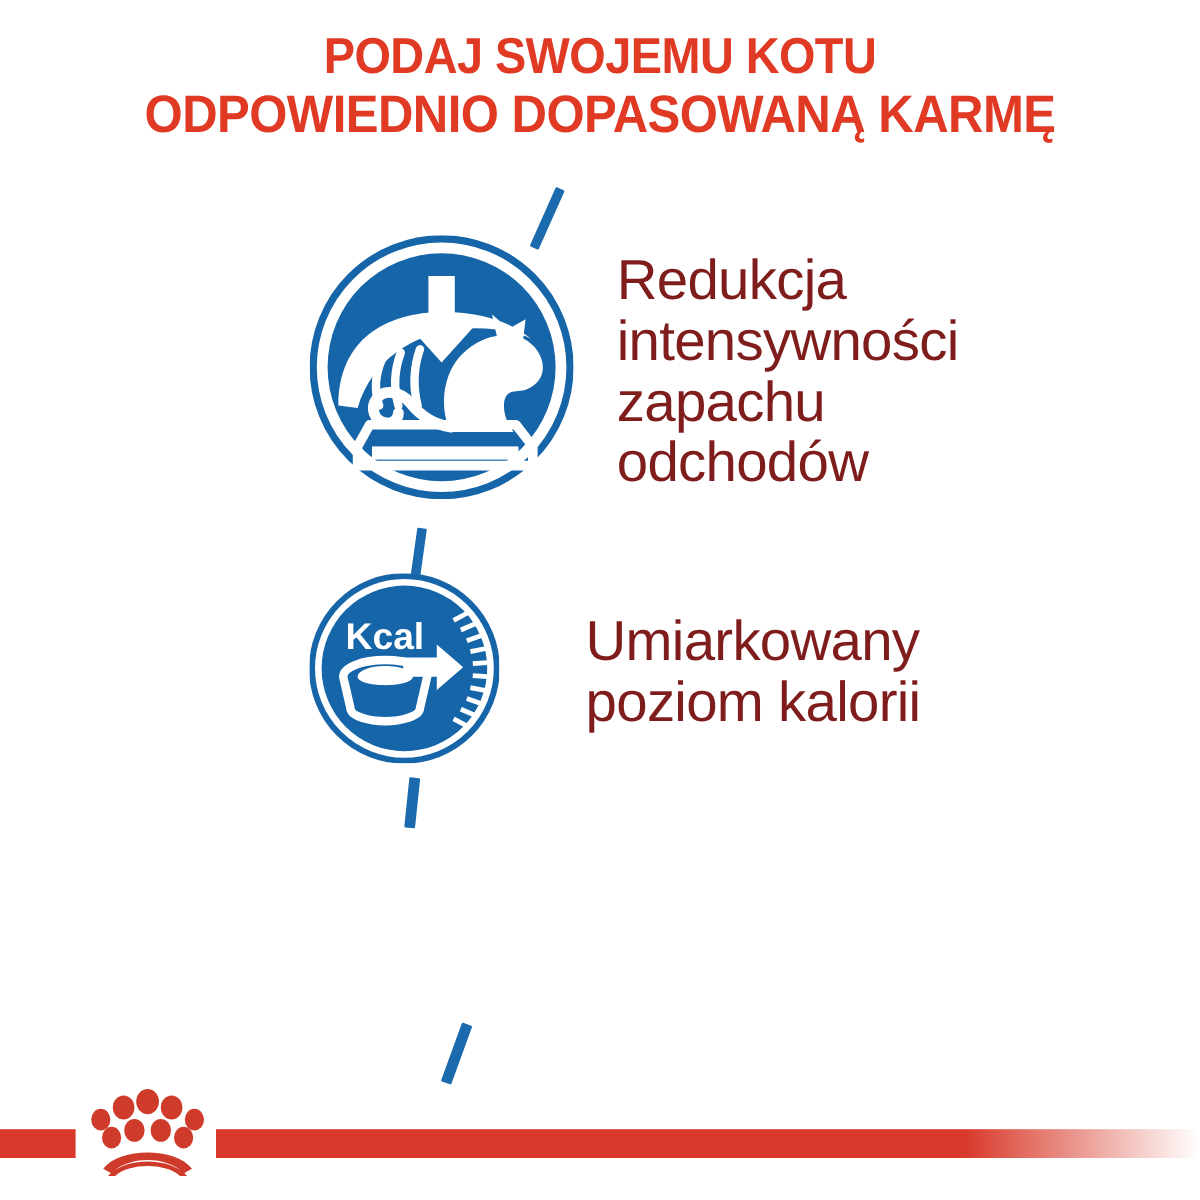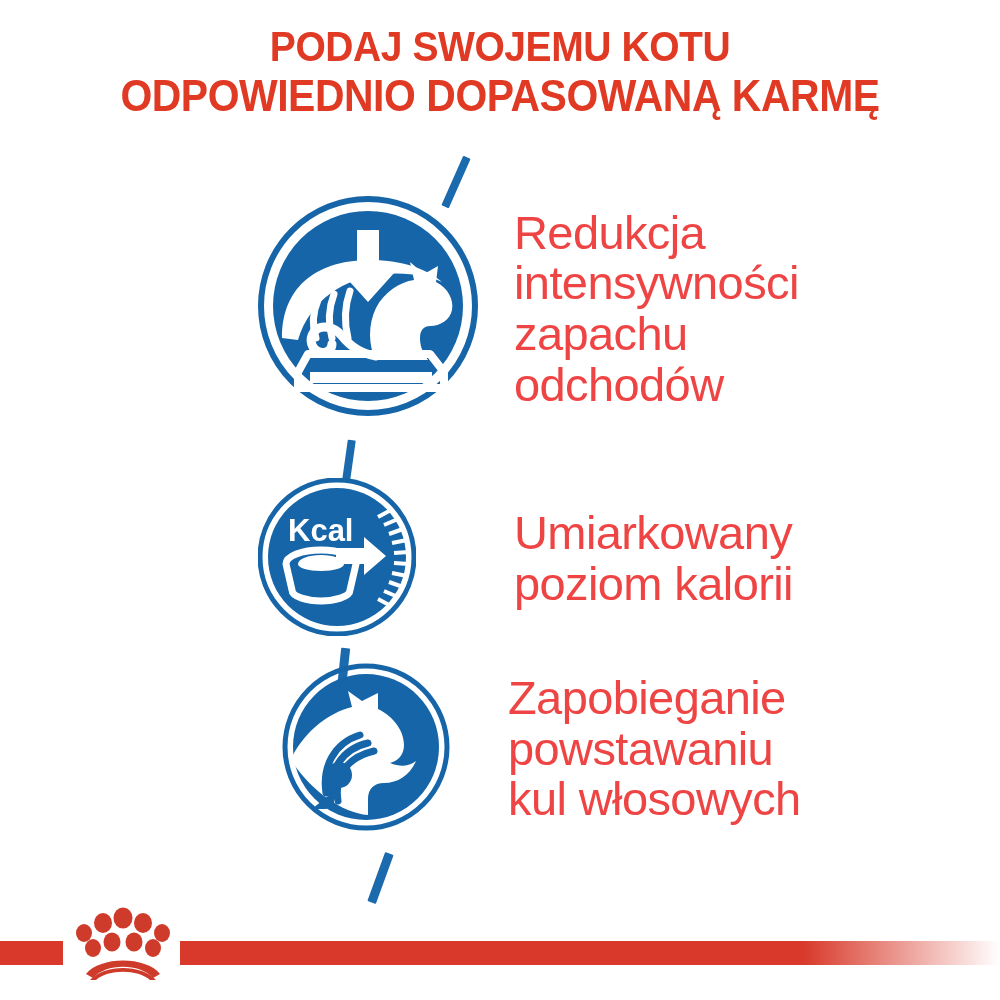--- a/index.html
+++ b/index.html
@@ -47,33 +47,33 @@
   .feature {
     position: absolute;
     display: flex;
     align-items: center;
   }
   .feature .icon-wrap {
     position: relative;
     flex: 0 0 auto;
   }
   .feature .ftext {
-    color: #ef4444;
+    color: #7f1d1d;
     font-family: "Liberation Sans", sans-serif;
     font-weight: normal;
     line-height: 1.08;
     letter-spacing: -0.6px;
     white-space: pre-line;
   }
 
   #feature-1 { left: 258px; top: 196px; }
   #feature-1 .ftext { font-size: 47px; margin-left: 36px; margin-top: 2px; }
 
   #feature-2 { left: 258px; top: 478px; gap: 20px; }
-  #feature-2 .ftext { font-size: 47px; margin-left: 78px; }
+  #feature-2 .ftext { font-size: 47px; margin-left: 52px; }
 
   #feature-3 { left: 282px; top: 663px; }
   #feature-3 .ftext { font-size: 47px; margin-left: 58px; }
 
   
   .dash {
     position: absolute;
     background: #1b6aad;
     border-radius: 1px;
   }
@@ -189,51 +189,20 @@
 
         <path d="M28 86 C28 78 44 72 63 72 C82 72 98 78 98 86
                  L92 112 C92 119 76 123 63 123 C50 123 34 119 34 112 Z" fill="none" stroke="#ffffff" stroke-width="7" stroke-linejoin="round"></path>
         <path d="M40 86 C40 81 50 77 63 77 C76 77 86 81 86 86 C86 90 76 93 63 93 C50 93 40 90 40 86 Z" fill="#ffffff"></path>
       </svg>
     </div>
     <div class="ftext">Umiarkowany
 poziom kalorii</div>
   </div>
 
-  <div class="feature" id="feature-3">
-    <div class="icon-wrap">
-      <svg width="168" height="168" viewBox="0 0 168 168">
-        <circle cx="84" cy="84" r="81" fill="none" stroke="#1565a8" stroke-width="5"></circle>
-        <circle cx="84" cy="84" r="73" fill="#1565a8"></circle>
-
-        <path d="M11 92
-                 C24 68 46 50 70 44
-                 L66 28 L80 38 L96 30 L96 46
-                 C112 54 122 68 122 82
-                 C122 92 116 98 108 100
-                 C118 104 126 104 134 98
-                 C128 112 116 120 102 120
-                 C92 120 86 126 86 136
-                 L86 152 C60 150 30 128 11 100 Z" fill="#ffffff"></path>
-
-        <g fill="none" stroke="#1565a8" stroke-width="7" stroke-linecap="round">
-          <path d="M44 130 C40 104 52 80 78 72"></path>
-          <path d="M50 134 C46 108 60 86 86 80"></path>
-          <path d="M56 138 C52 112 66 94 92 88"></path>
-        </g>
-
-        <path d="M30 146 L52 128 L52 142 L44 146 Z" fill="#1565a8"></path>
-
-        <circle cx="57" cy="112" r="13" fill="#1565a8"></circle>
-      </svg>
-    </div>
-    <div class="ftext">Zapobieganie
-powstawaniu
-kul włosowych</div>
-  </div>
 
   <div id="footer-band">
     <div class="bar-left"></div>
     <div class="bar-right"></div>
   </div>
 
   <svg id="crown-logo" viewBox="0 0 118 78">
     <g fill="#cf3b2b">
 
       <ellipse cx="20" cy="31" rx="8" ry="9"></ellipse>

